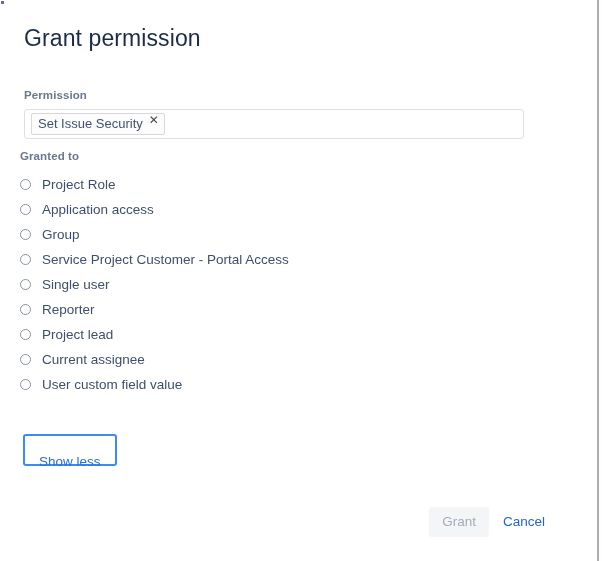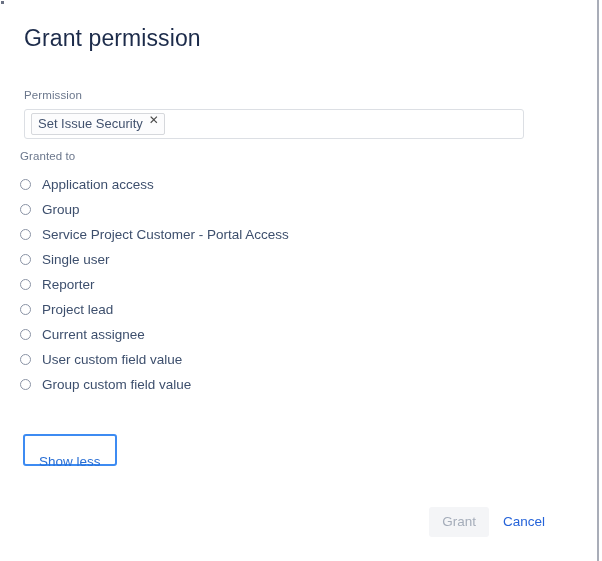--- a/index.html
+++ b/index.html
@@ -54,21 +54,21 @@
     line-height: 30px;
     font-weight: 500;
     color: #1c2b4a;
     letter-spacing: 0.1px;
     white-space: nowrap;
   }
 
   
   .field-label {
     font-size: 11.5px;
-    font-weight: normal;
+    font-weight: bold;
     color: #6b778c;
     line-height: 14px;
     letter-spacing: 0.1px;
   }
 
   .permission-group {
     position: absolute;
     left: 24px;
     top: 88px;
     width: 500px;
@@ -205,20 +205,24 @@
       <span class="chip">
         <span>Set Issue Security</span>
         <span class="chip-remove">✕</span>
       </span>
     </div>
   </div>
 
   <div class="granted-group">
     <div class="field-label">Granted to</div>
 
+    <div class="radio-row">
+      <span class="radio-dot"></span>
+      <span class="radio-label">Project Role</span>
+    </div>
 
     <div class="radio-row">
       <span class="radio-dot"></span>
       <span class="radio-label">Application access</span>
     </div>
 
     <div class="radio-row">
       <span class="radio-dot"></span>
       <span class="radio-label">Group</span>
     </div>
@@ -246,24 +250,20 @@
     <div class="radio-row">
       <span class="radio-dot"></span>
       <span class="radio-label">Current assignee</span>
     </div>
 
     <div class="radio-row">
       <span class="radio-dot"></span>
       <span class="radio-label">User custom field value</span>
     </div>
 
-    <div class="radio-row">
-      <span class="radio-dot"></span>
-      <span class="radio-label">Group custom field value</span>
-    </div>
   </div>
 
   <button class="show-less">Show less</button>
 
   <div class="footer">
     <button class="btn-grant" disabled="">Grant</button>
     <a class="btn-cancel">Cancel</a>
   </div>
 
 </div>

